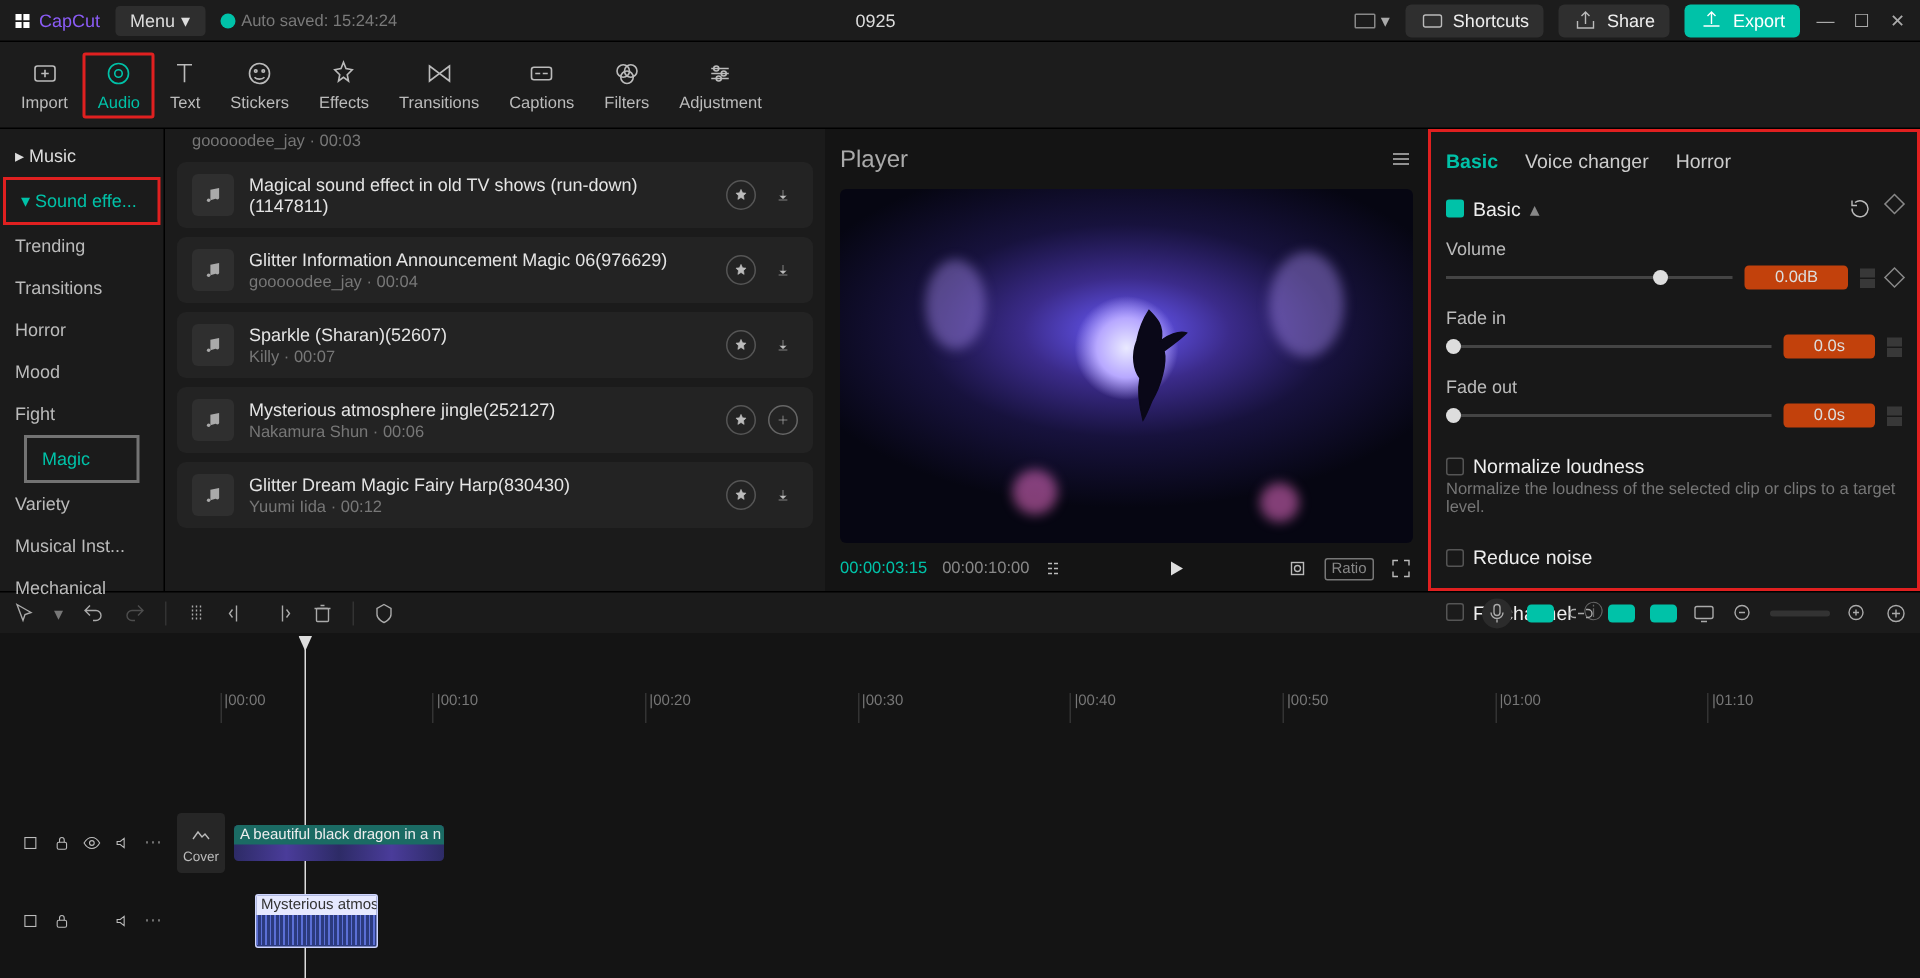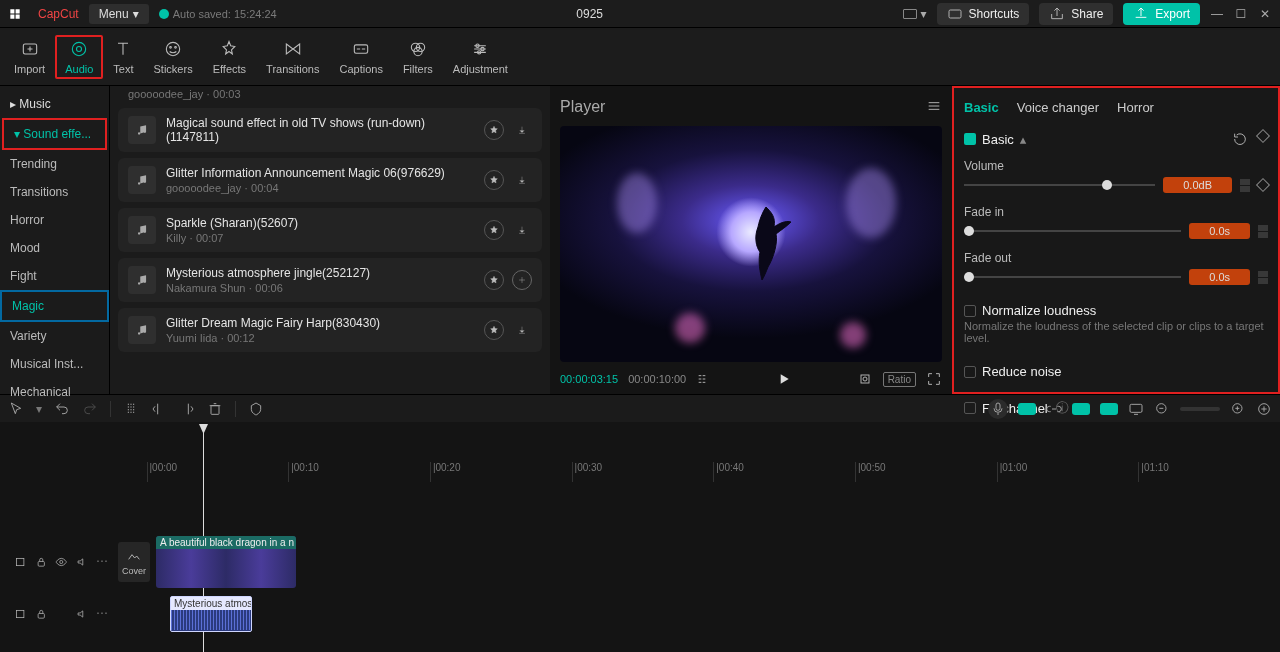--- a/index.html
+++ b/index.html
@@ -1,20 +1,20 @@
 <!DOCTYPE html>
 <html><head>
 <meta charset="utf-8">
 <style>
 * { margin:0; padding:0; box-sizing:border-box; font-family: -apple-system, 'Segoe UI', sans-serif; }
 body { background:#0d0d0d; color:#ccc; font-size:12px; overflow:hidden; width:1280px; height:652px; }
 
 
 .titlebar { height:28px; background:#1c1c1c; display:flex; align-items:center; padding:0 8px; gap:10px; border-bottom:1px solid #000; }
-.logo { display:flex; align-items:flex-start; gap:16px; font-size:12px; color:#ef4444; }
+.logo { display:flex; align-items:flex-start; gap:4px; font-size:12px; color:#8b5cf6; }
 .menu-btn { background:#2e2e2e; border:none; color:#ddd; padding:3px 10px; border-radius:3px; font-size:12px; display:flex; align-items:center; gap:4px; }
 .autosave { color:#7a7a7a; font-size:11px; display:flex; align-items:center; gap:4px; }
 .autosave-dot{ width:10px;height:10px;border-radius:50%;background:#00c2a8;}
 .title-center { flex:1; text-align:center; color:#ddd; font-size:12px; }
 .title-right { display:flex; align-items:center; gap:10px; }
 .pill { background:#2f2f2f; border-radius:4px; padding:3px 10px; display:flex; align-items:center; gap:6px; font-size:12px; color:#eee; }
 .export-btn{ background:#00c2a8; color:#fff; }
 .winbtn{ width:14px; text-align:center; color:#aaa; }
 .ratio-icon{ border:1px solid #888; width:14px;height:10px; border-radius:1px;}
 
@@ -26,21 +26,21 @@
 .tooltab.active svg{ stroke:#00c2a8; }
 
 
 .main { display:flex; height:308px; }
 
 
 .cats { width:110px; background:#1b1b1b; border-right:1px solid #000; padding-top:4px;}
 .cat { padding:7px 10px; font-size:12px; color:#bbb; cursor:pointer; }
 .cat.head { color:#ddd; }
 .cat.sound-eff{ color:#00c2a8; border:2px solid #e02020; margin:0 2px; }
-.cat.magic{ color:#00c2a8; border:2px solid #0369a1; margin:0 0;}
+.cat.magic{ color:#00c2a8; border:2px solid #737373; margin:0 16px;}
 
 
 .listpanel{ flex:0 0 440px; background:#1b1b1b; display:flex; flex-direction:column;}
 .search-row{ display:flex; align-items:center; gap:8px; padding:6px 8px;}
 .search-box{ flex:1; background:#262626; border-radius:4px; padding:4px 8px; display:flex; align-items:center; gap:6px; color:#888; font-size:12px;}
 .search-box input{ background:transparent; border:none; outline:none; color:#ccc; font-size:12px; flex:1;}
 .all-btn{ background:#262626; border-radius:4px; padding:4px 8px; color:#ddd; font-size:12px; display:flex; gap:4px; align-items:center;}
 .list{ flex:1; overflow:hidden; padding:0 8px;}
 .sound-item{ background:#232323; border-radius:6px; margin-bottom:6px; padding:8px 10px; display:flex; align-items:center; gap:10px;}
 .sound-item.first{ background:transparent; padding-top:0; padding-bottom:2px;}
@@ -105,21 +105,21 @@
 .ruler{ height:20px; display:flex; font-size:10px; color:#777;margin-top:40px;}
 .ruler-space{ width:150px;}
 .tick{ width:145px; padding-left:2px; border-left:1px solid #333;}
 .playhead{ position:absolute; left:203px; top:2px; bottom:0; width:1px; background:#ddd;}
 .playhead::before{ content:''; position:absolute; top:0; left:-4px; width:9px;height:10px; background:#ddd; clip-path:polygon(0 0,100% 0,50% 100%);}
 .tracks{ position:absolute; left:0; right:0; top:22px; bottom:0;}
 .trow{ height:52px; display:flex; align-items:center; position:relative;}
 .trow.spacer{height:92px;}
 .thead{ width:108px; display:flex; gap:8px; padding-left:14px; color:#777;}
 .cover-btn{ position:absolute; left:118px; width:32px; height:40px; background:#262626; border-radius:3px; display:flex; flex-direction:column; align-items:center; justify-content:center; gap:2px; font-size:9px; color:#bbb;}
-.clip-vid{ position:absolute; left:156px; width:140px; height:52px; border-radius:3px; overflow:hidden; background:linear-gradient(90deg,#2d2b66,#4a3c9a,#2d2b66,#4a3c9a,#2d2b66);}
+.clip-vid{ position:absolute; left:156px; width:140px; height:24px; border-radius:3px; overflow:hidden; background:linear-gradient(90deg,#2d2b66,#4a3c9a,#2d2b66,#4a3c9a,#2d2b66);}
 .clip-label{ position:absolute; top:0; left:0; right:0; background:#1b6b64; color:#eee; font-size:10px; padding:1px 4px; white-space:nowrap; overflow:hidden;}
 .clip-aud{ position:absolute; left:170px; width:82px; height:36px; border:1.5px solid #cfd6ff; border-radius:2px; background:#2b3a7e;}
 .aud-label{ background:#e6e9ff; color:#333; font-size:10px; padding:1px 3px; white-space:nowrap; overflow:hidden;}
 .wave{ height:20px; background:repeating-linear-gradient(90deg,#5b6fd6 0 1px,transparent 1px 3px);}
 .mic-btn{ width:20px;height:20px;border-radius:50%;background:#2b2b2b;display:flex;align-items:center;justify-content:center;}
 </style>
 </head>
 <body>
 
 <div class="titlebar">

